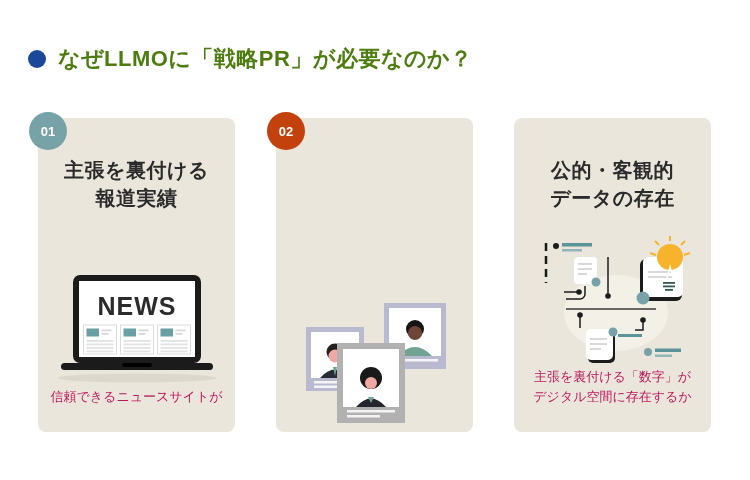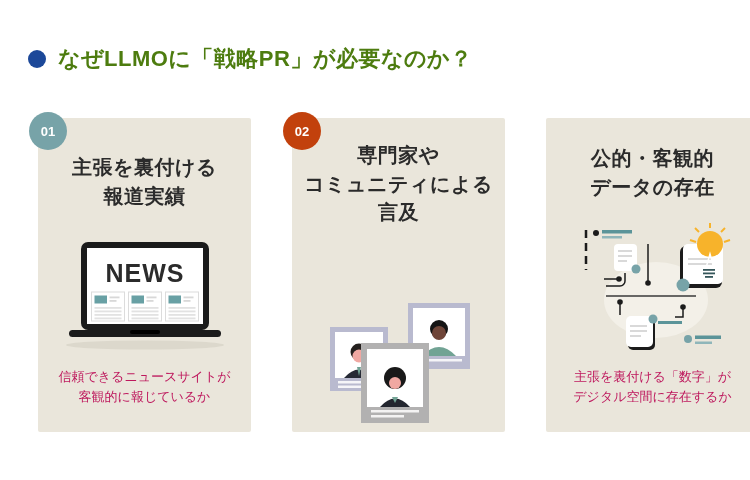--- a/index.html
+++ b/index.html
@@ -28,24 +28,24 @@
     letter-spacing: 0.5px;
     white-space: nowrap;
   }
   .cards {
     position: absolute;
     top: 118px; left: 38px;
     display: flex; gap: 41px;
   }
   .card {
     position: relative;
-    width: 213px; height: 314px;
+    width: 197px; height: 314px;
     background: #EAE6DB;
-    border-radius: 2px;
-    display: flex; flex-direction: column; align-items: center; gap: 13px;
+    border-radius: 8px;
+    display: flex; flex-direction: column; align-items: center;
   }
   .badge {
     position: absolute;
     top: -6px; left: -9px;
     width: 38px; height: 38px;
     border-radius: 50%;
     background: #77A3A8;
     color: #ffffff;
     font-size: 13px; font-weight: bold;
     display: flex; align-items: center; justify-content: center;
@@ -127,31 +127,25 @@
           <rect x="108.5" y="70.5" width="27" height="1.8" fill="#E2E2E2"></rect>
           <rect x="108.5" y="74" width="27" height="1.8" fill="#E2E2E2"></rect>
           <rect x="108.5" y="77.5" width="27" height="1.8" fill="#E2E2E2"></rect>
         </g>
         <rect x="9" y="90" width="152" height="7" rx="3.5" fill="#1B1B1B"></rect>
         <rect x="70" y="90" width="30" height="4" rx="2" fill="#000000"></rect>
       </svg>
     </div>
     <p class="caption">
       <span>信頼できるニュースサイトが</span><br>
-      <span>客観的に報じているか</span>
     </p>
   </section>
 
   <section class="card" style="background: rgb(234, 230, 219);">
     <span class="badge" style="background: #c2410c;">02</span>
-    <div class="card-title">
-      <span>専門家や</span>
-      <span>コミュニティによる</span>
-      <span>言及</span>
-    </div>
     <div class="illustration">
       <svg width="170" height="135" viewBox="0 0 170 135">
 
         <g>
           <rect x="16" y="30" width="58" height="64" fill="#B9BACF"></rect>
           <rect x="21" y="35" width="48" height="46" fill="#FFFFFF"></rect>
           <circle cx="45" cy="55" r="8.5" fill="#24201E"></circle>
           <circle cx="45" cy="59" r="6.5" fill="#F0A8A2"></circle>
           <path d="M30,81 Q45,64 60,81 Z" fill="#262A35"></path>
           <polygon points="43,70 47,70 45,79" fill="#71A394"></polygon>

